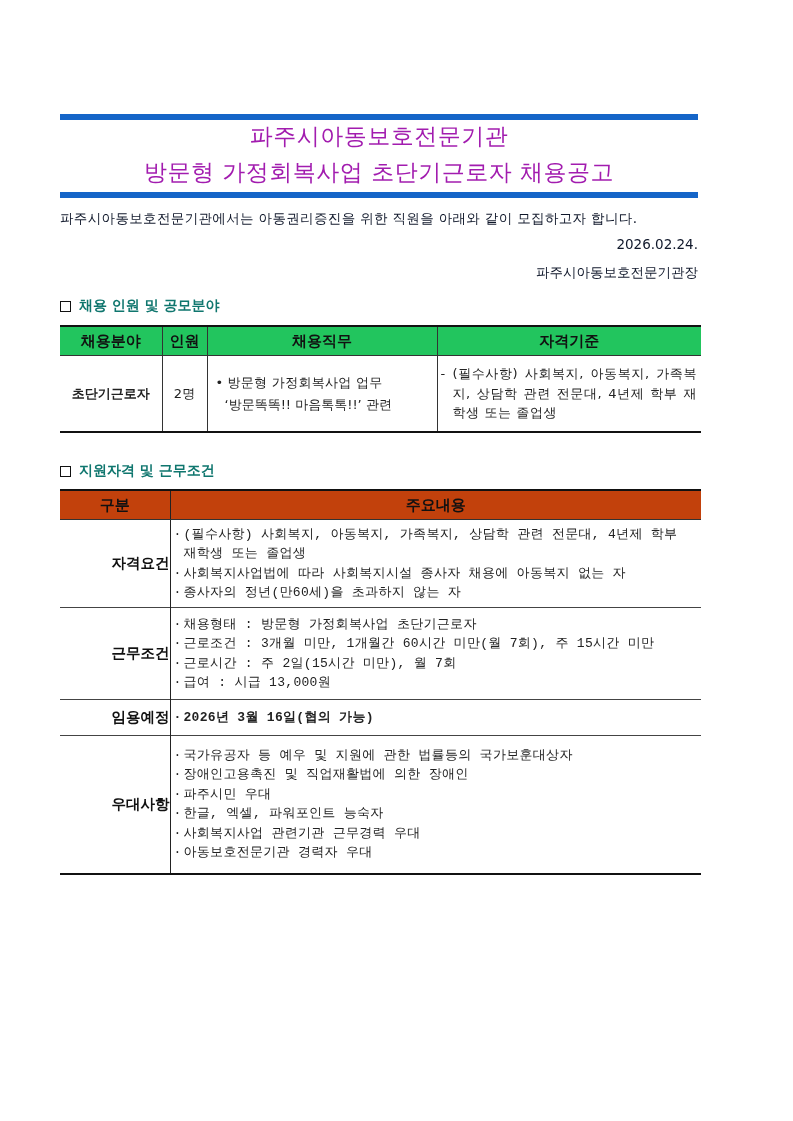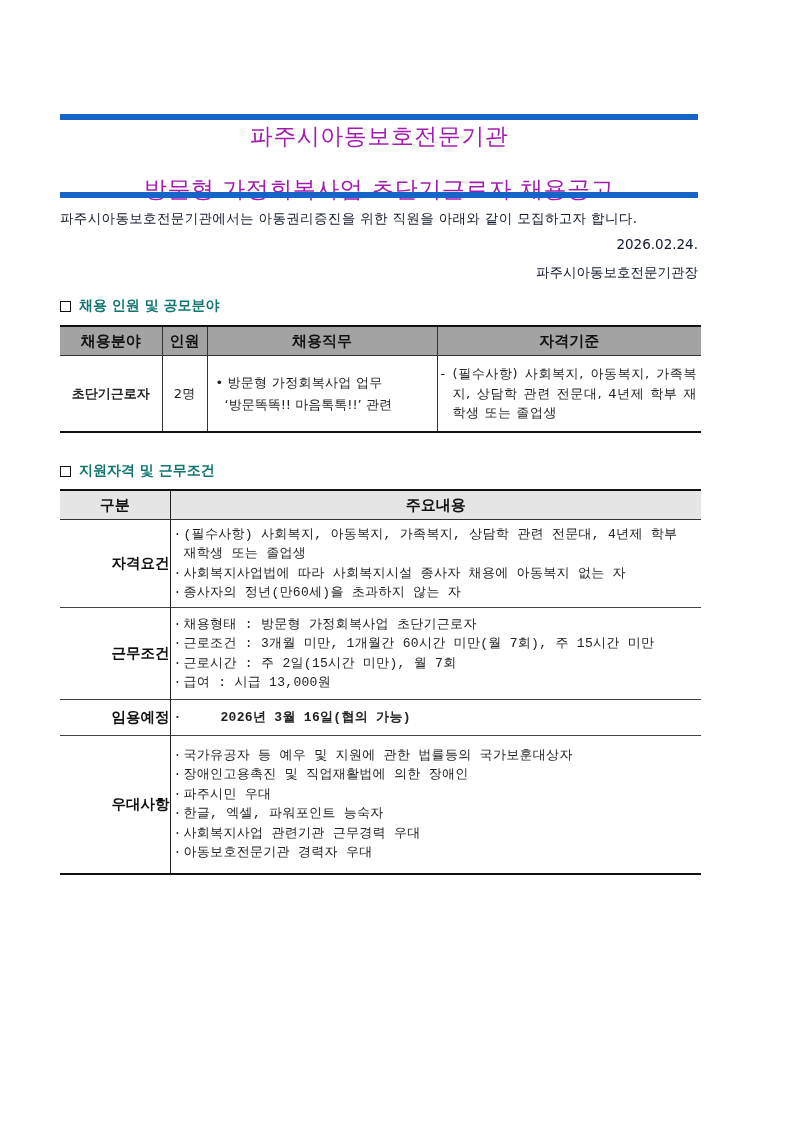--- a/index.html
+++ b/index.html
@@ -8,42 +8,42 @@
   .bar { position:absolute; left:60px; width:638px; height:6px; background:#1565c8; }
   .title { position:absolute; left:60px; width:638px; text-align:center;
            font-size:23px; letter-spacing:0.5px; color:#a21caf; }
   .line { position:absolute; font-size:13.5px; color:#0f172a; white-space:nowrap; }
   .right { right:95px; text-align:right; }
   .section { position:absolute; left:60px; font-size:14px; font-weight:bold; color:#0f766e; display:flex; align-items:center; gap:8px; }
   .checkbox { width:11px; height:11px; border:1.5px solid #111; display:inline-block; box-sizing:border-box; }
   table { position:absolute; left:60px; width:641px; border-collapse:collapse; table-layout:fixed; }
   td, th { padding:0; vertical-align:middle; }
   .t1 { top:325px; border-top:2.5px solid #111; border-bottom:2.5px solid #111; }
-  .t1 th { height:28px; background:#a3a3a3; font-size:15px; font-weight:bold; border-bottom:1.5px solid #333; }
+  .t1 th { height:28px; background:#22c55e; font-size:15px; font-weight:bold; border-bottom:1.5px solid #333; }
   .t1 th + th, .t1 td + td { border-left:1px solid #333; }
   .t1 td { height:71px; font-size:13px; color:#222; }
   .center { text-align:center; }
   .bold { font-weight:bold; font-size:14.5px; color:#111; }
   .t2 { top:489px; border-top:2.5px solid #111; border-bottom:2.5px solid #111; }
-  .t2 th { height:28px; background:#e5e5e5; font-size:15px; font-weight:bold; border-bottom:1.5px solid #333; }
+  .t2 th { height:28px; background:#c2410c; font-size:15px; font-weight:bold; border-bottom:1.5px solid #333; }
   .t2 th + th, .t2 td + td { border-left:1.5px solid #222;font-family:Liberation Mono, monospace; }
   .t2 tr.body td { border-top:1.5px solid #444; }
   .t2 td.label { text-align:right; font-weight:bold; font-size:14.5px; color:#111; }
   .t2 td.content { font-size:13px; color:#222; padding:3px 4px 3px 3px; line-height:19.5px; }
   .item { display:flex; }
   .dot { width:10px; flex:none; }
   .txt { flex:1; letter-spacing:0.3px; }
-  .strong .txt { font-weight:bold;margin-left:37px; }
+  .strong .txt { font-weight:bold; }
 </style>
 </head>
 <body>
 
 <div class="bar" style="top:114px;"></div>
 <div class="title" style="top:121px;">파주시아동보호전문기관</div>
-<div class="title" style="top:174px;">방문형 가정회복사업 초단기근로자 채용공고</div>
+<div class="title" style="top:157px;">방문형 가정회복사업 초단기근로자 채용공고</div>
 <div class="bar" style="top:192px;"></div>
 
 <div class="line" style="top:210px; left:60px; letter-spacing:0.35px;">파주시아동보호전문기관에서는 아동권리증진을 위한 직원을 아래와 같이 모집하고자 합니다.</div>
 <div class="line right" style="top:236px;">2026.02.24.</div>
 <div class="line right" style="top:264px;">파주시아동보호전문기관장</div>
 
 <div class="section" style="top:297px;">
   <span class="checkbox"></span>
   <span>채용 인원 및 공모분야</span>
 </div>

